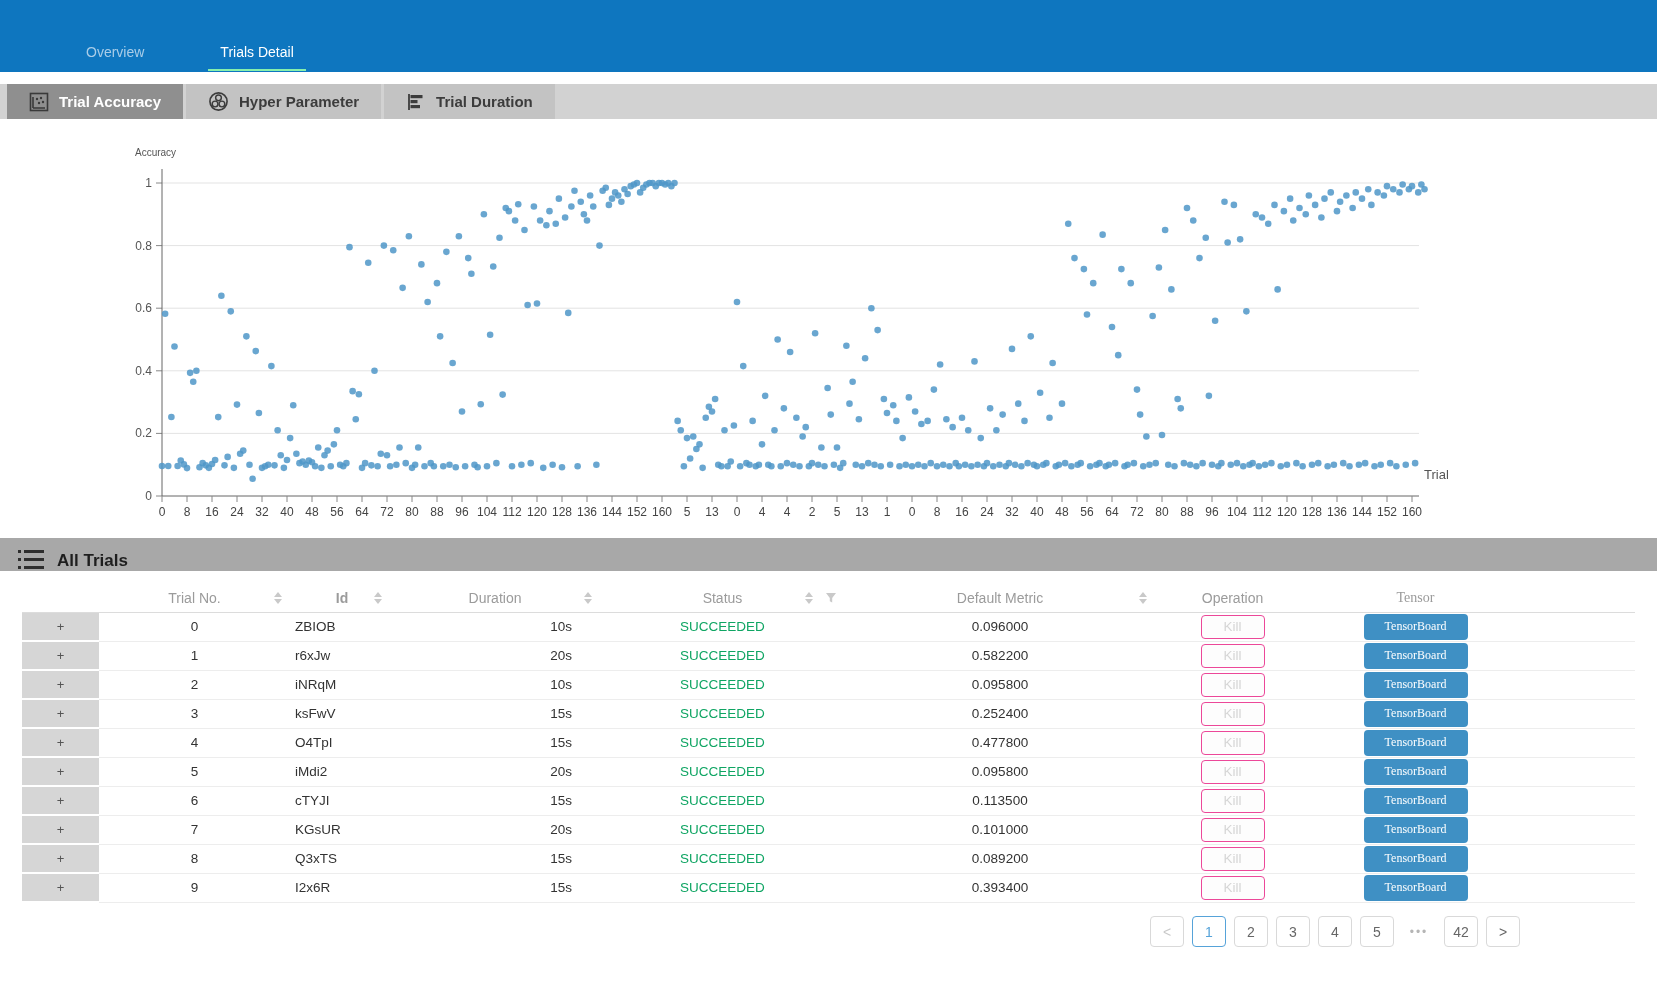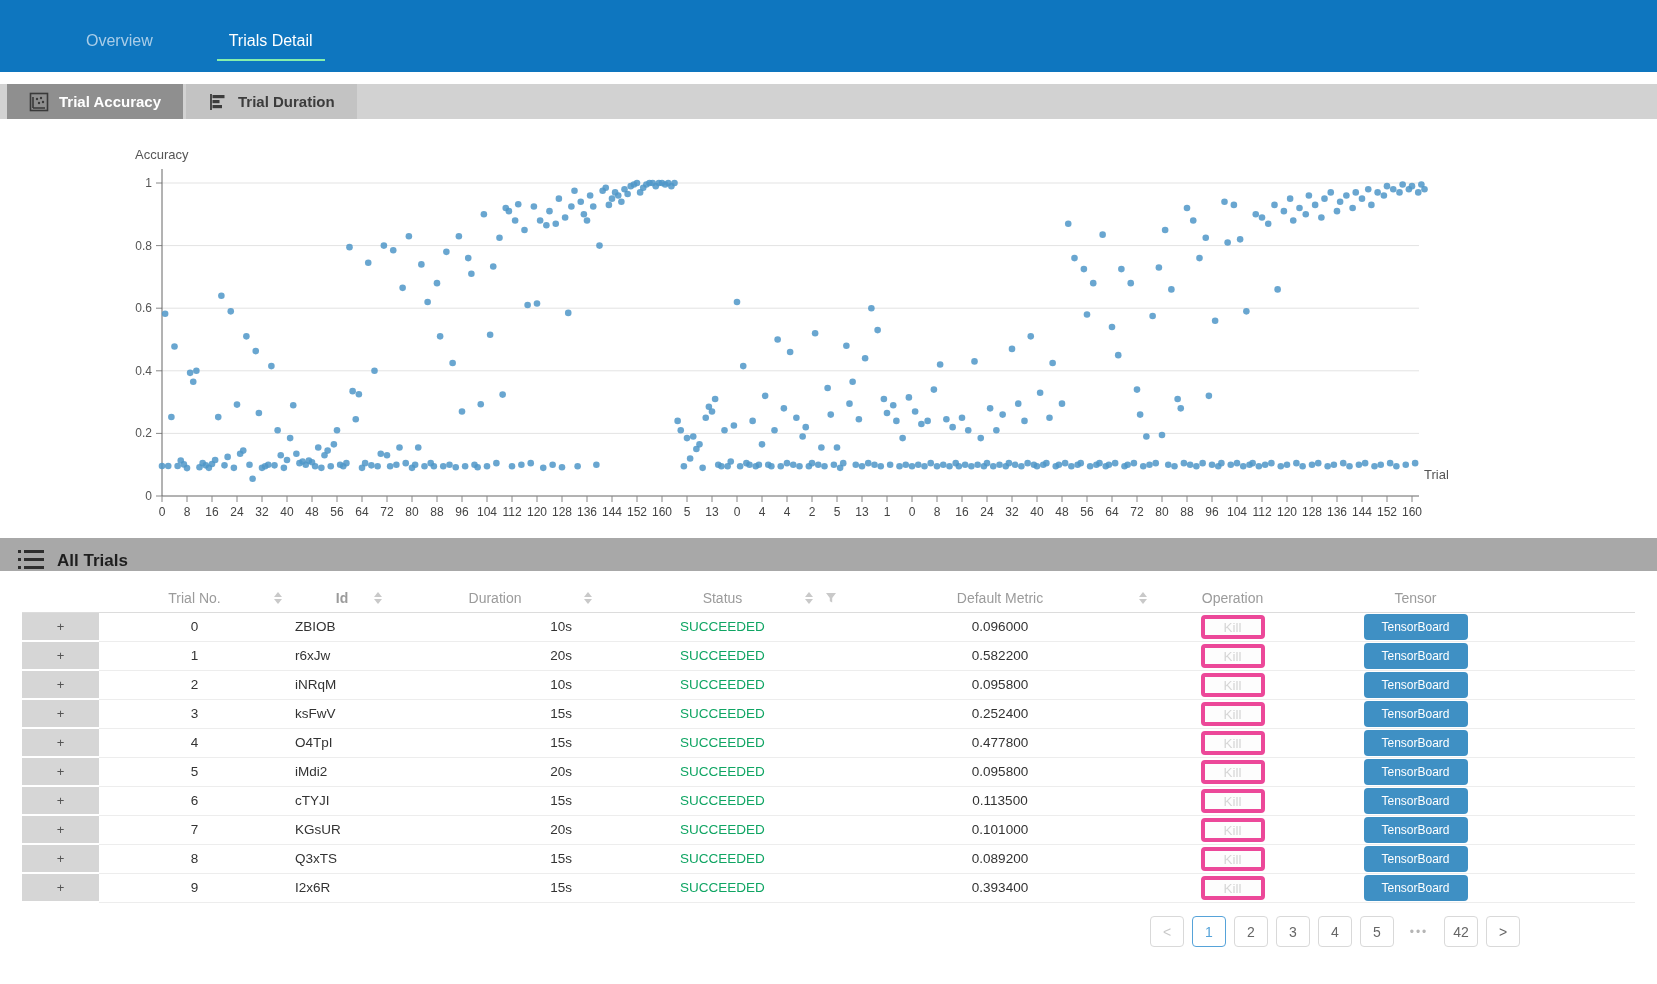--- a/index.html
+++ b/index.html
@@ -6,51 +6,51 @@
   html,body { margin:0; padding:0; }
   body {
     width:1657px; height:984px; background:#fff; overflow:hidden; position:relative;
     font-family:"Liberation Sans", sans-serif;
   }
   
   .topnav { height:72px; background:#0e76bf; display:flex; align-items:flex-start; }
   .logo { display:flex; flex-direction:column; align-items:center; margin-left:28px; margin-top:6px; cursor:pointer; }
   .logo-text { color:#fff; font-size:11.5px; font-weight:bold; letter-spacing:.2px; margin-top:1px; }
   .nav-tabs { display:flex; margin-left:48px; margin-top:26px; }
-  .nav-tab { font-size:16px; color:#a9cde8; padding:6px 12px 9px; margin:0 26px; cursor:pointer; border-bottom:2px solid transparent; }
+  .nav-tab { font-size:14px; color:#a9cde8; padding:6px 12px 9px; margin:12px 26px; cursor:pointer; border-bottom:2px solid transparent; }
   .nav-tab.active { color:#fff; border-bottom:2px solid #86efac; }
   
   .subtabs { margin-top:12px; height:35px; background:#d2d2d2; display:flex; padding-left:7px; }
   .subtab { display:flex; align-items:center; gap:10px; padding:12px 22px; margin-right:3px;
             background:#c3c3c3; color:#3c3c3c; font-size:15px; font-weight:600; cursor:pointer; white-space:nowrap; }
   .subtab.active { background:#8f8f8f; color:#fff; }
   
   .chart-section { position:relative; height:415px; }
-  .acc-label { position:absolute; left:135px; top:28px; font-size:13px; color:#555; }
+  .acc-label { position:absolute; left:135px; top:28px; font-size:10px; color:#555; }
   #plot { position:absolute; left:0; top:0; }
   
   .tablebar { height:33px; background:#a8a8a8; display:flex; align-items:flex-end; padding-left:18px; gap:13px; margin-top:4px; }
   .tablebar-title { font-size:17px; font-weight:bold; color:#1e1e1e; }
   
   table.trials { border-collapse:collapse; margin:14px 22px 0; width:1613px; table-layout:fixed; }
   th { font-size:14px; color:#9b9b9b; font-weight:normal; height:27px; position:relative;
        border-bottom:1px solid #dcdcdc; text-align:center; }
   th.c-id { text-align:center; padding-left:5px;font-weight:bold; }
-  th.c-tensor, td.c-tensor { padding-right:115px; }
+  th.c-tensor, td.c-tensor { padding-right:115px;font-family:Liberation Serif, serif; }
   td { font-size:13.5px; color:#333; height:27px; border-bottom:1px solid #ededed; text-align:center; }
   td.c-id { text-align:left; padding-left:5px; }
   td.c-dur { text-align:right; padding-right:28px; }
   td.expand { background:#d6d6d6; border-bottom:2px solid #fff; color:#555; font-size:13px; cursor:pointer; }
   .sort { position:absolute; right:8px; top:50%; transform:translateY(-50%); display:flex; flex-direction:column; gap:2px; }
   .sort.shifted { right:32px; }
   .tri-up { width:0; height:0; border-left:4px solid transparent; border-right:4px solid transparent; border-bottom:5px solid #c9c9c9; }
   .tri-down { width:0; height:0; border-left:4px solid transparent; border-right:4px solid transparent; border-top:5px solid #c9c9c9; }
   .filter-ic { position:absolute; right:8px; top:50%; transform:translateY(-50%); }
   .status-ok { font-size:13.5px; }
-  .kill-btn { width:64px; height:24px; border:4px solid #ec4899; border-radius:4px; background:#fdfdfd;
+  .kill-btn { width:64px; height:24px; border:1px solid #ec4899; border-radius:4px; background:#fdfdfd;
               color:#d6d6d6; font-size:13.5px; font-family:inherit; cursor:not-allowed; }
   .tb-btn { min-width:104px; height:26px; border:none; border-radius:4px; background:#3f90c4; color:#fff;
             font-size:12px; font-family:inherit; cursor:pointer; }
   
   .pagination { display:flex; justify-content:flex-end; align-items:center; gap:8px; margin:13px 137px 0 0; }
   .page-btn { min-width:34px; height:31px; border:1px solid #d9d9d9; border-radius:4px; background:#fff; color:#666;
               font-size:14px; display:flex; align-items:center; justify-content:center; cursor:pointer; }
   .page-btn.active { border-color:#56a3d9; color:#56a3d9; }
   .page-btn.prev { color:#c9c9c9; }
   .page-btn.ellipsis { border:none; color:#b5b5b5; letter-spacing:2px; font-size:12px; }
@@ -69,20 +69,29 @@
   <div class="subtab active">
     <svg width="20" height="20" viewBox="0 0 20 20">
       <rect x="1.5" y="1.5" width="17" height="17" fill="none" stroke="#3a3a3a" stroke-width="1.6"></rect>
       <path d="M4,16 L4,5 M4,16 L16,16" stroke="#3a3a3a" stroke-width="1.6" fill="none"></path>
       <circle cx="8" cy="7" r="1.2" fill="#3a3a3a"></circle>
         <circle cx="12" cy="6" r="1.2" fill="#3a3a3a"></circle>
       <circle cx="10" cy="11" r="1.2" fill="#3a3a3a"></circle>
         <circle cx="14" cy="10" r="1.2" fill="#3a3a3a"></circle>
     </svg>
     <span>Trial Accuracy</span>
+  </div>
+  <div class="subtab">
+    <svg width="21" height="21" viewBox="0 0 22 22">
+      <circle cx="11" cy="11" r="9" fill="none" stroke="#3c3c3c" stroke-width="1.7"></circle>
+      <circle cx="11" cy="7.2" r="3" fill="none" stroke="#3c3c3c" stroke-width="1.5"></circle>
+      <circle cx="7.4" cy="13.6" r="3" fill="none" stroke="#3c3c3c" stroke-width="1.5"></circle>
+      <circle cx="14.6" cy="13.6" r="3" fill="none" stroke="#3c3c3c" stroke-width="1.5"></circle>
+    </svg>
+    <span>Hyper Parameter</span>
   </div>
   <div class="subtab">
     <svg width="20" height="20" viewBox="0 0 20 20">
       <path d="M3,2 L3,18" stroke="#3c3c3c" stroke-width="1.8"></path>
       <rect x="4.5" y="3" width="12" height="3.2" fill="#3c3c3c"></rect>
       <rect x="4.5" y="8" width="7" height="3.2" fill="#3c3c3c"></rect>
       <rect x="4.5" y="13" width="9.5" height="3.2" fill="#3c3c3c"></rect>
     </svg>
     <span>Trial Duration</span>
   </div>

